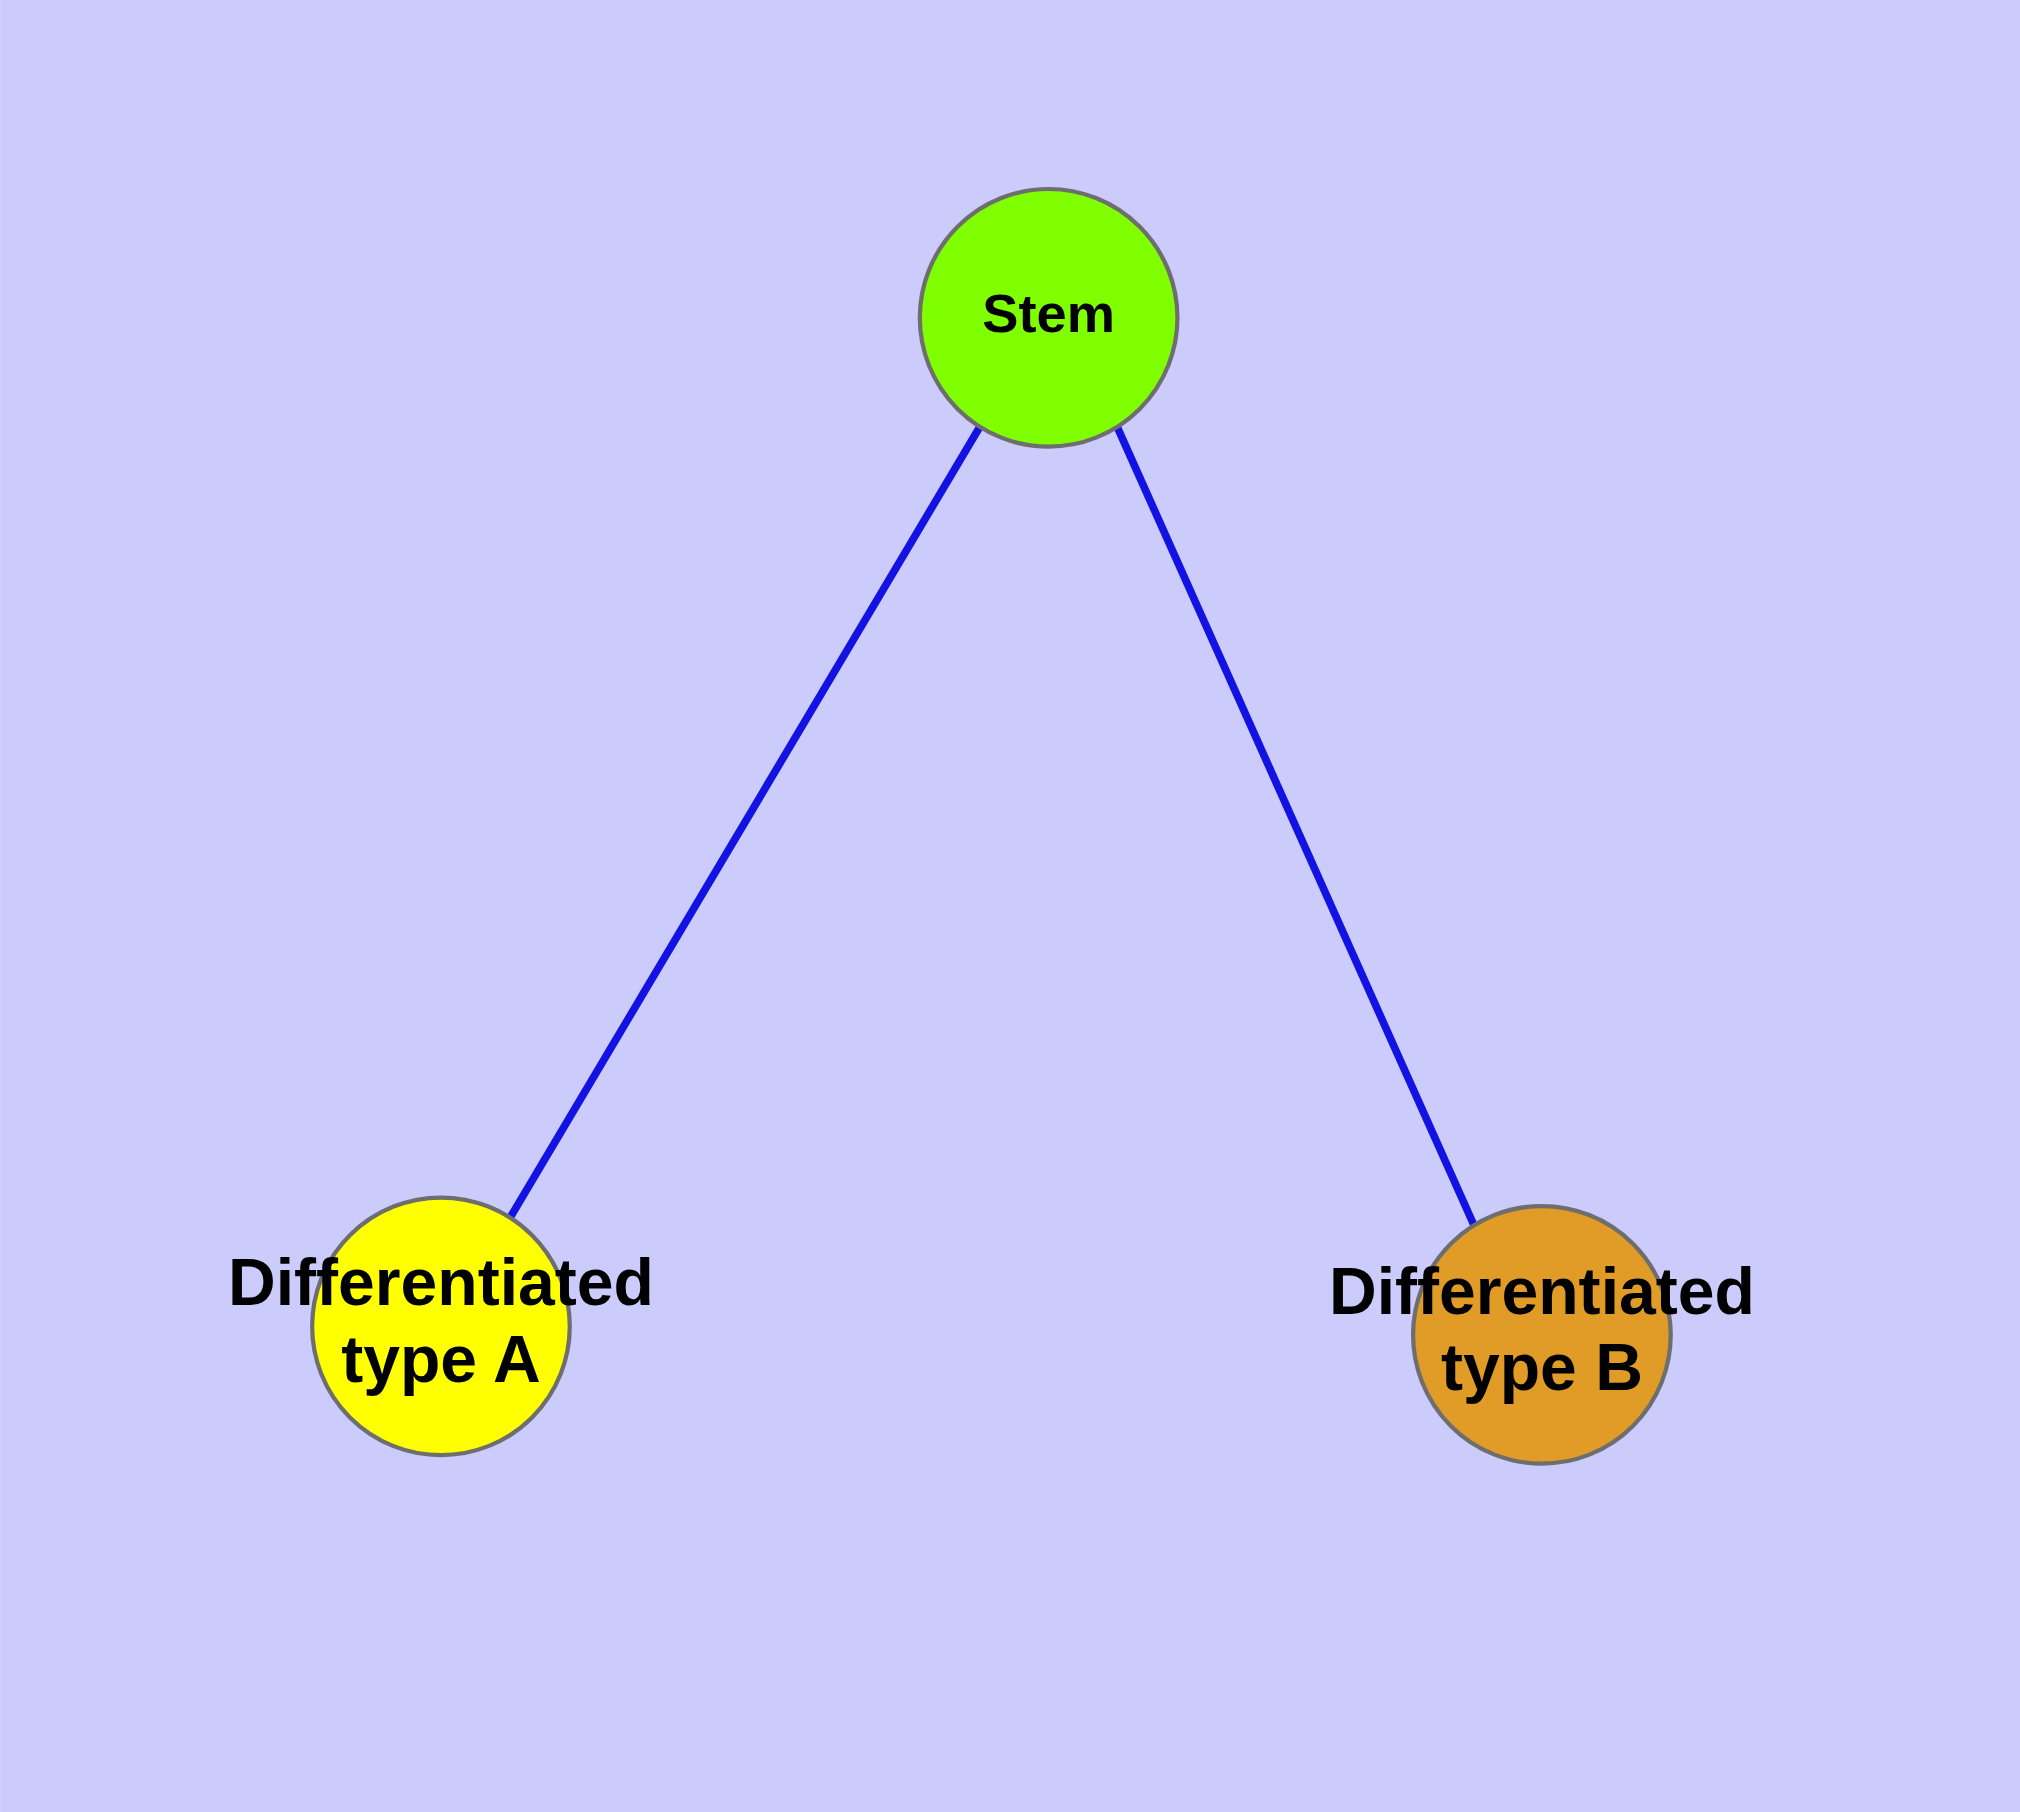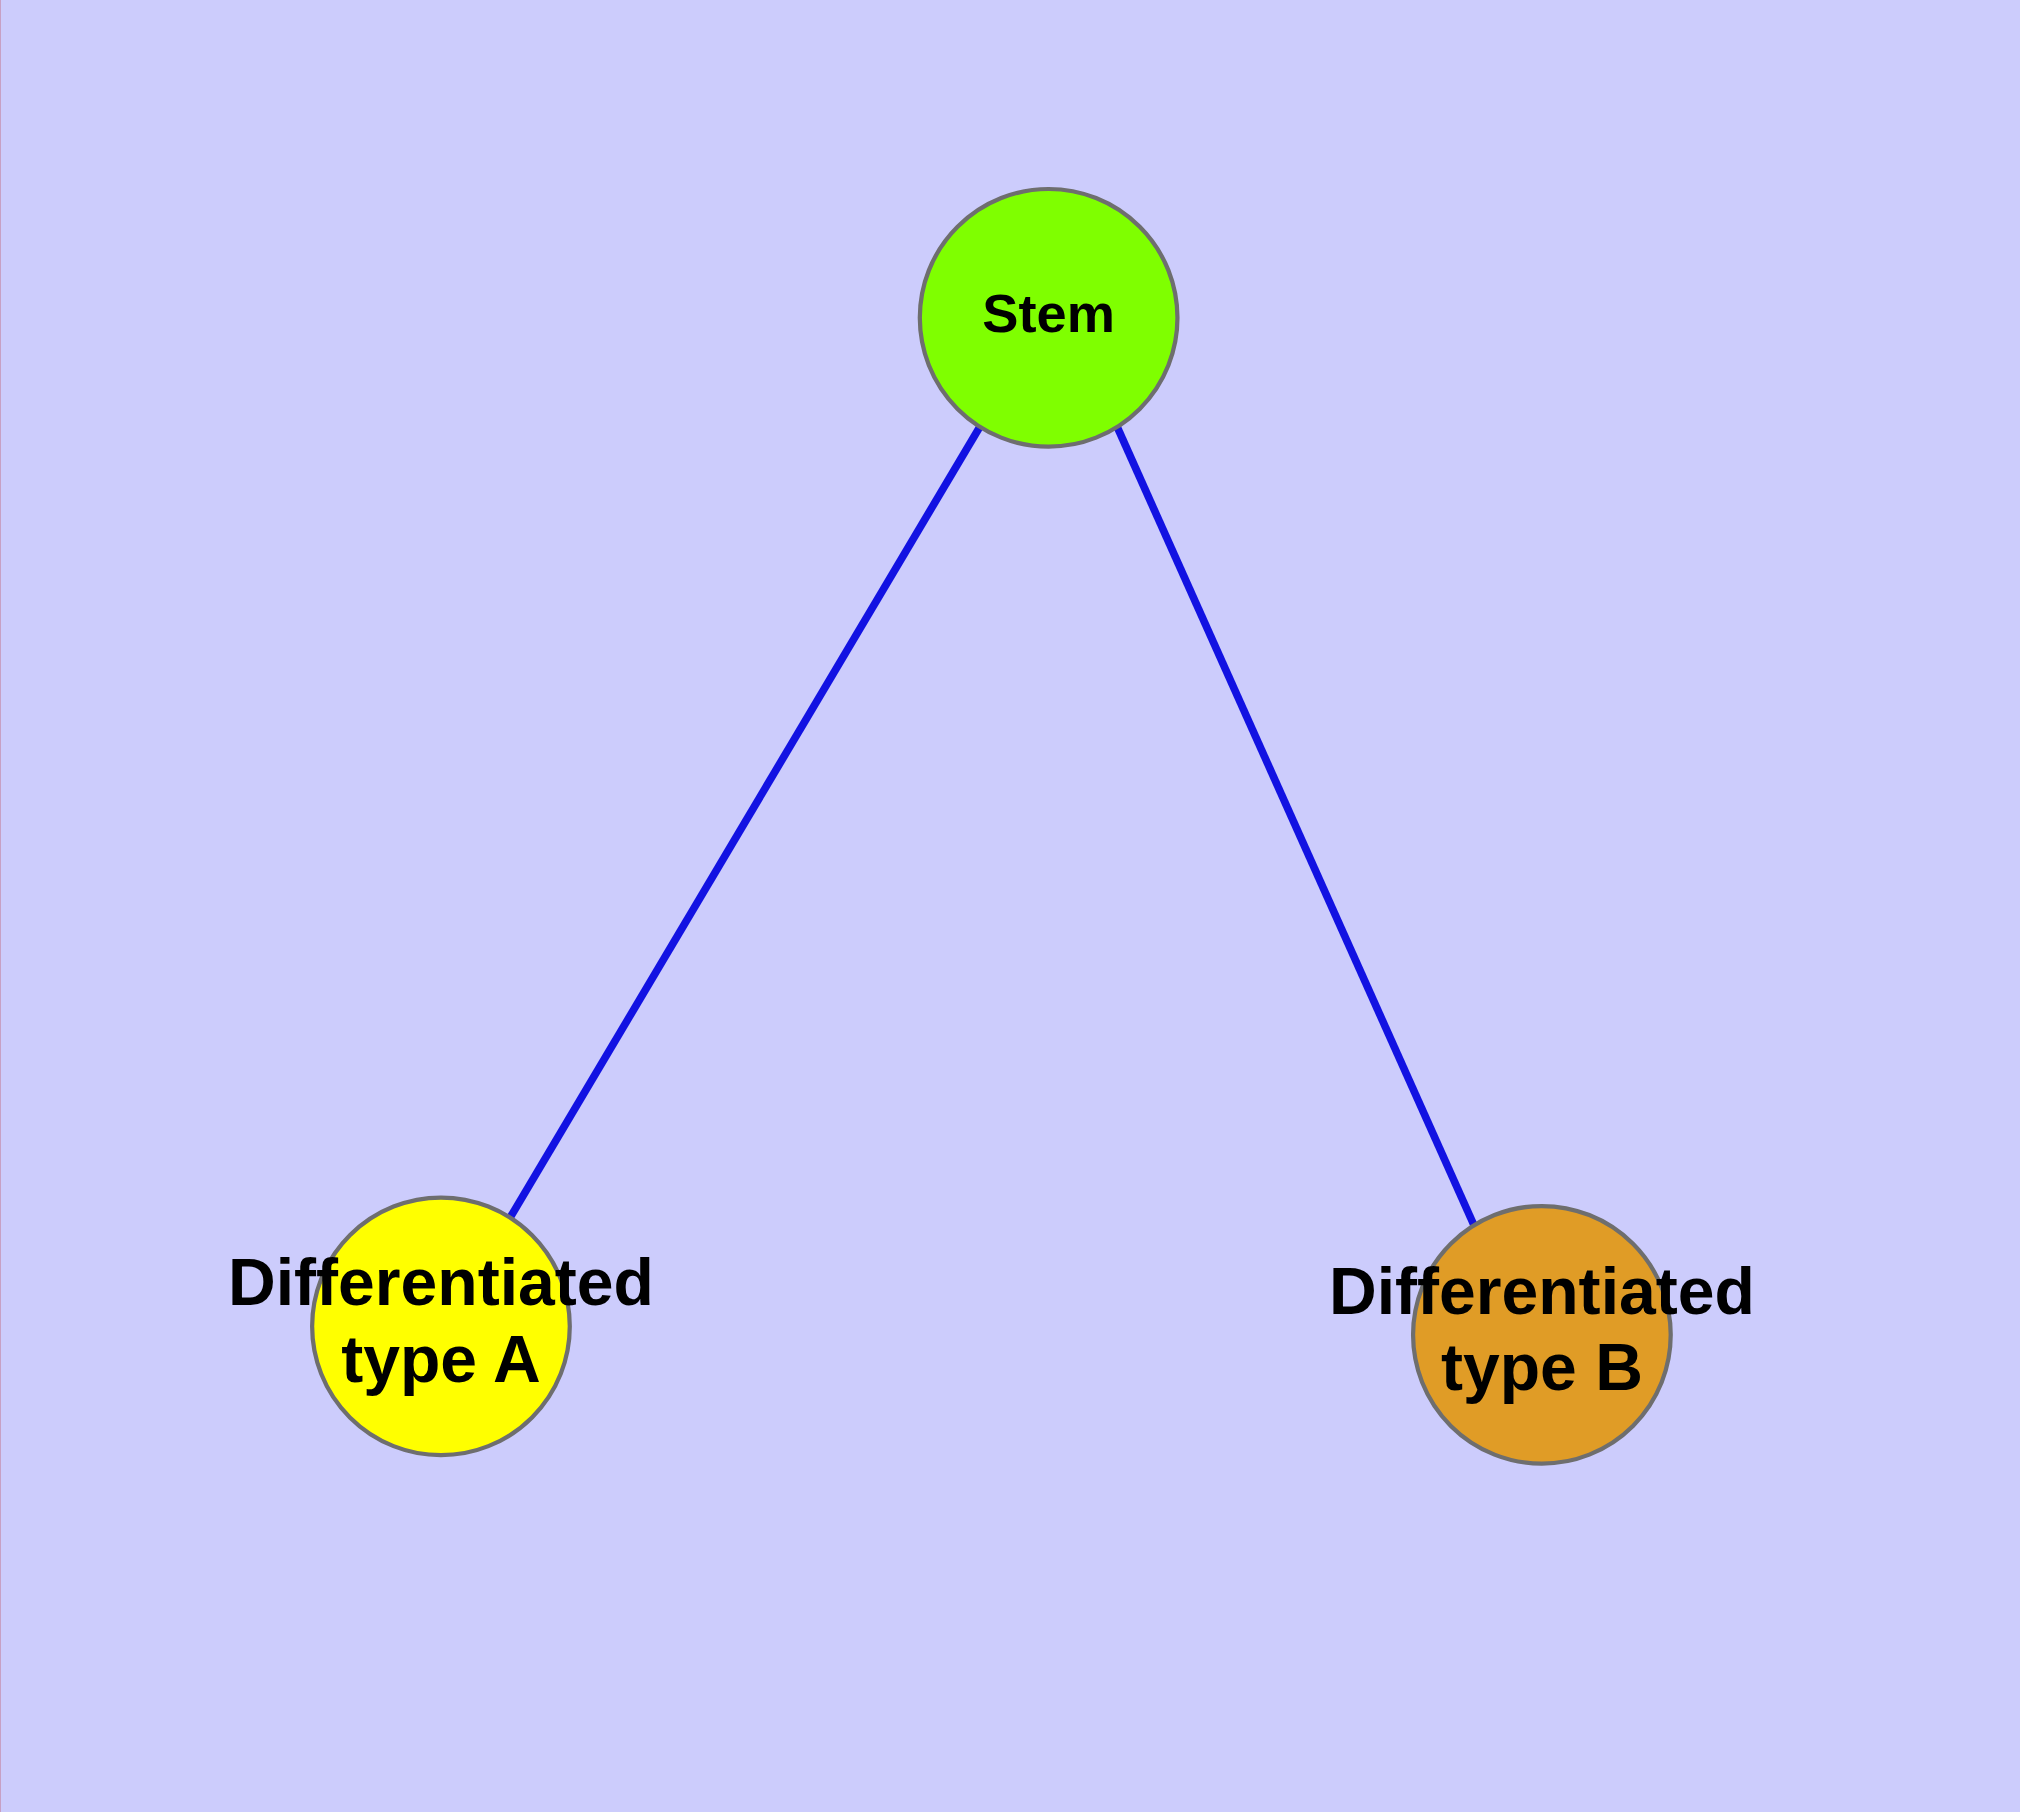--- a/index.html
+++ b/index.html
@@ -34,21 +34,21 @@
   .node-circle {
     stroke-linejoin: round;
   }
   .edge-line {
     stroke-linecap: butt;
   }
 </style>
 </head>
 <body>
 
-<div id="canvas" style="background: #b91c1c;">
+<div id="canvas" style="background: #e5e5e5;">
   <svg id="graph-svg" viewBox="0 0 2384 2138">
 
     <rect id="bg-rect" x="0" y="0" width="2384" height="2138" fill="#ccccfc"></rect>
 
     <g id="edges-group">
         <line class="edge-line" x1="1155" y1="505" x2="602" y2="1436" stroke="#1212e2" stroke-width="9"></line>
         <line class="edge-line" x1="1318" y1="504" x2="1739" y2="1446" stroke="#1212e2" stroke-width="9"></line>
       </g>
 
     <g id="nodes-group">

